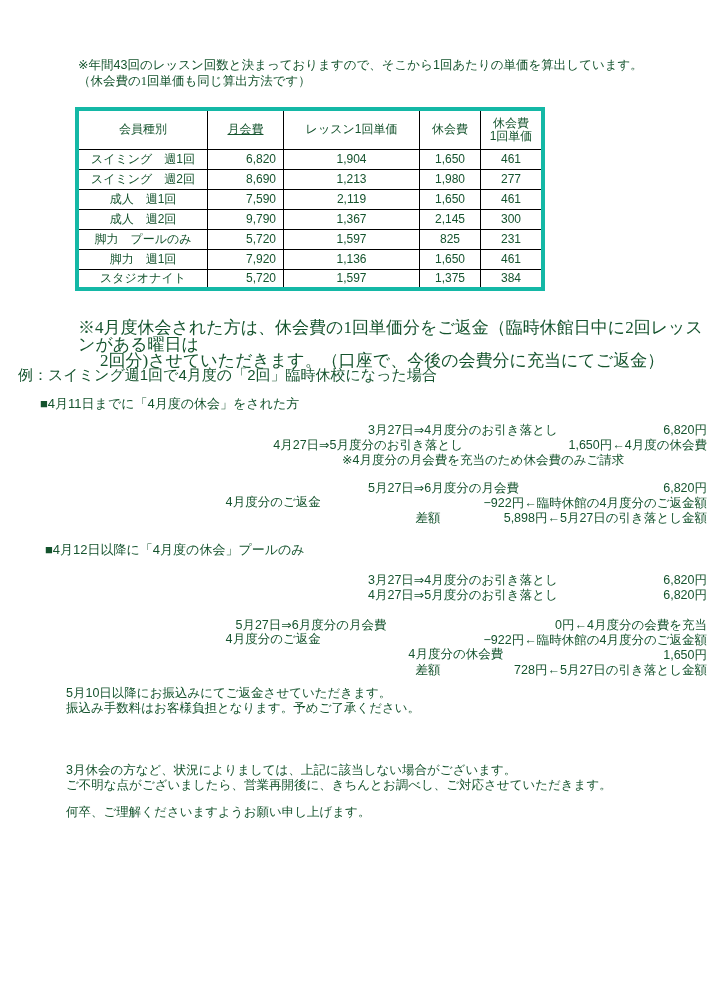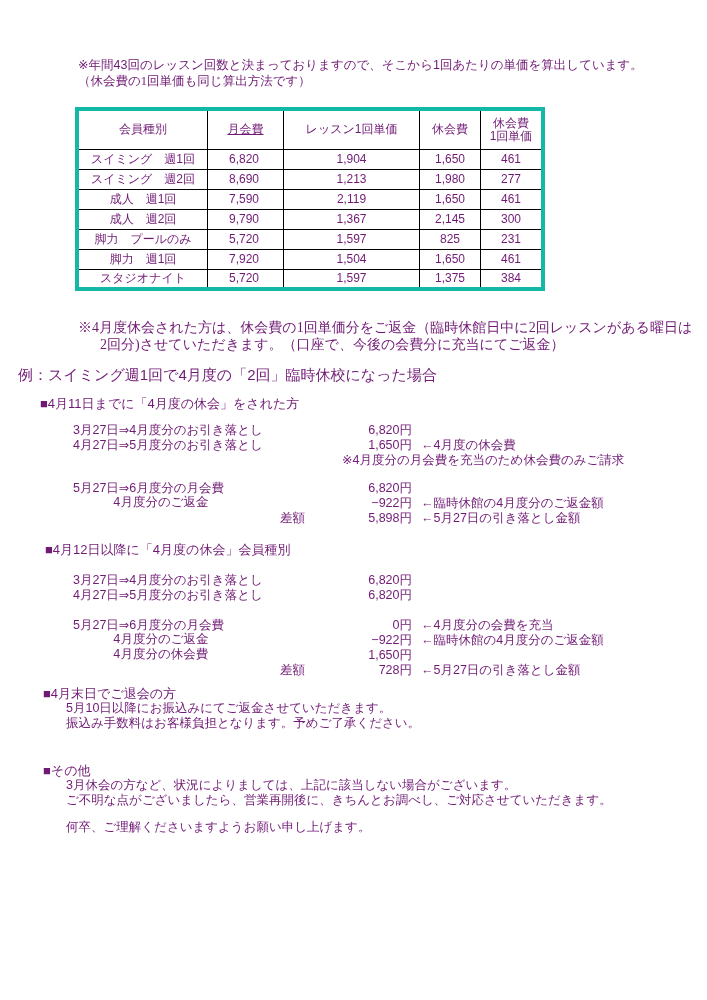--- a/index.html
+++ b/index.html
@@ -1,18 +1,18 @@
 <!DOCTYPE html>
 <html><head>
 <meta charset="utf-8">
 <style>
   html,body{margin:0;padding:0;background:#ffffff;}
   .page{
     position:relative;width:707px;height:1000px;background:#ffffff;
-    color:#701a75;font-family:"Liberation Sans","DejaVu Sans",sans-serif;
+    color:#14532d;font-family:"Liberation Sans","DejaVu Sans",sans-serif;
     overflow:hidden;
   }
   .serif{font-family:"Liberation Serif","DejaVu Serif",serif;}
 
   
   .top-note{position:absolute;top:57px;left:78px;font-size:12.5px;line-height:16px;}
   .top-note .l2{}
 
   
   .fee-table{
@@ -24,49 +24,49 @@
     border:1.5px solid #000;padding:0;text-align:center;
     font-weight:normal;overflow:hidden;white-space:nowrap;
   }
   .fee-table thead tr{height:40px;}
   .fee-table tbody tr{height:20px;}
   .col-type{width:128px;}
   .col-monthly{width:75px;text-decoration:underline;}
   .col-lesson{width:135px;}
   .col-absence{width:60px;}
   .col-absunit{width:60px;}
-  .fee-table td.num-right{text-align:right;padding-right:24px;}
+  .fee-table td.num-right{text-align:right;padding-right:7px;}
   .two-line{line-height:13px;}
 
   
-  .refund-note{position:absolute;top:320px;left:78px;font-size:14px;line-height:16.5px;}
+  .refund-note{position:absolute;top:320px;left:78px;font-size:17px;line-height:16.5px;}
   .refund-note .l2{margin-left:22px;}
 
   
   .example-title{position:absolute;top:366px;left:18px;font-size:15px;}
 
   .sec{position:absolute;left:0;width:707px;font-size:12.5px;}
   .sec-before{top:396px;}
   .sec-after{top:542px;}
   .sec-withdraw{top:686px;}
   .sec-other{top:763px;}
   .sec-heading{font-size:13px;line-height:15px;}
   .h-before{margin-left:40px;}
   .h-after{margin-left:45px;}
   .h-small{margin-left:43px;}
 
   .calc-rows{margin-left:73px;line-height:15px;}
   .rows-before{margin-top:12px;}
   .rows-after{margin-top:16px;}
-  .calc-row{display:flex;}
+  .calc-row{display:flex;justify-content:flex-end;}
   .calc-label{width:207px;white-space:pre;}
   .calc-label.indent{width:167px;padding-left:40px;font-family:Liberation Mono, monospace;}
   .calc-sub{width:65px;}
   .calc-amount{width:67px;text-align:right;white-space:pre;}
-  .calc-note{padding-left:9px;white-space:pre;}
+  .calc-note{padding-left:0;white-space:pre;}
   .charge-note{margin-left:269px;line-height:15px;}
   .gap13{height:13px;}
   .gap15{height:15px;}
   .gap12{height:12px;}
 
   .body-lines{margin-left:66px;line-height:15px;}
 </style>
 </head>
 <body>
 
@@ -122,21 +122,21 @@
       <tr>
         <td>脚力　プールのみ</td>
         <td class="num-right">5,720</td>
         <td>1,597</td>
         <td>825</td>
         <td>231</td>
       </tr>
       <tr>
         <td>脚力　週1回</td>
         <td class="num-right">7,920</td>
-        <td>1,504</td>
+        <td>1,136</td>
         <td>1,650</td>
         <td>461</td>
       </tr>
       <tr>
         <td>スタジオナイト</td>
         <td class="num-right">5,720</td>
         <td>1,597</td>
         <td>1,375</td>
         <td>384</td>
       </tr>
@@ -182,21 +182,21 @@
       <div class="calc-row">
         <div class="calc-label"></div>
         <div class="calc-sub">差額</div>
         <div class="calc-amount">5,898円</div>
         <div class="calc-note">←5月27日の引き落とし金額</div>
       </div>
     </div>
   </div>
 
   <div class="sec sec-after">
-    <div class="sec-heading h-after">■4月12日以降に「4月度の休会」会員種別</div>
+    <div class="sec-heading h-after">■4月12日以降に「4月度の休会」プールのみ</div>
     <div class="calc-rows rows-after">
       <div class="calc-row">
         <div class="calc-label">3月27日⇒4月度分のお引き落とし</div>
         <div class="calc-sub"></div>
         <div class="calc-amount">6,820円</div>
         <div class="calc-note"></div>
       </div>
       <div class="calc-row">
         <div class="calc-label">4月27日⇒5月度分のお引き落とし</div>
         <div class="calc-sub"></div>
@@ -225,29 +225,27 @@
       <div class="calc-row">
         <div class="calc-label"></div>
         <div class="calc-sub">差額</div>
         <div class="calc-amount">728円</div>
         <div class="calc-note">←5月27日の引き落とし金額</div>
       </div>
     </div>
   </div>
 
   <div class="sec sec-withdraw">
-    <div class="sec-heading h-small">■4月末日でご退会の方</div>
     <div class="body-lines">
       <div>5月10日以降にお振込みにてご返金させていただきます。</div>
       <div>振込み手数料はお客様負担となります。予めご了承ください。</div>
     </div>
   </div>
 
   <div class="sec sec-other">
-    <div class="sec-heading h-small">■その他</div>
     <div class="body-lines">
       <div>3月休会の方など、状況によりましては、上記に該当しない場合がございます。</div>
       <div>ご不明な点がございましたら、営業再開後に、きちんとお調べし、ご対応させていただきます。</div>
       <div class="gap12"></div>
       <div>何卒、ご理解くださいますようお願い申し上げます。</div>
     </div>
   </div>
 
 </div>
 

